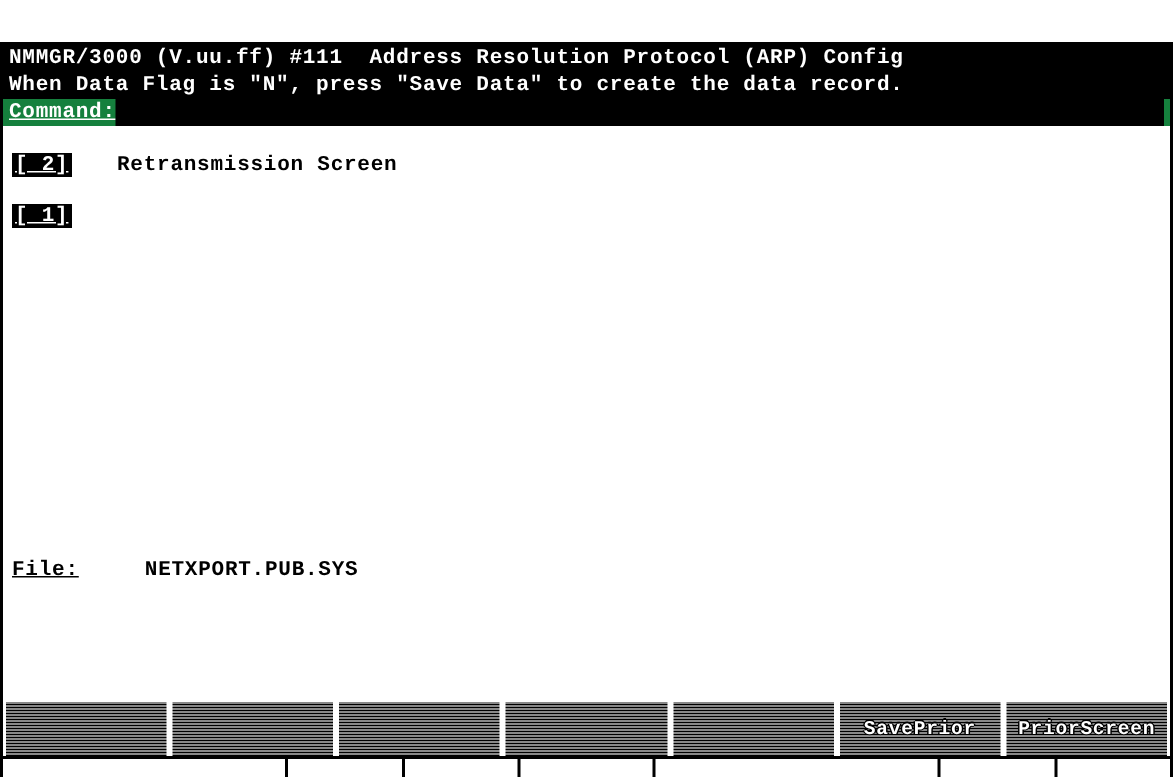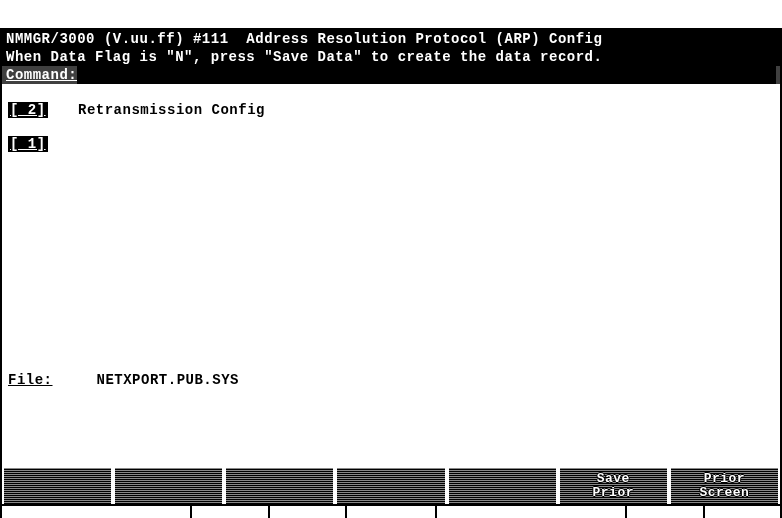--- a/index.html
+++ b/index.html
@@ -33,21 +33,21 @@
   .titlebar .title-right { }
   .hintbar {
     background: #000;
     color: #fff;
     height: 18px;
     line-height: 18px;
     padding: 0 4px;
     white-space: pre;
   }
   .cmdbar {
-    background: #404040;
+    background: #15803d;
     color: #fff;
     height: 18px;
     line-height: 18px;
     padding: 0 4px;
     display: flex;
   }
   .cmdbar .cmd-label { text-decoration: underline; }
   .cmdbar .cmd-input {
     flex: 1;
     background: #000;
@@ -84,21 +84,20 @@
   .fnkeys {
     display: flex;
     height: 36px;
   }
   .fnkey {
     flex: 1;
     margin: 0 2px;
     background: repeating-linear-gradient(0deg,#000 0 1px,#888 1px 2px);
     color: #fff;
     display: flex;
-    flex-direction: column;
     align-items: center;
     justify-content: center;
     font-size: 13px;
     line-height: 14px;
     text-align: center;
   }
   .fnkey span { background: transparent; text-shadow: 1px 0 #000, -1px 0 #000, 0 1px #000, 0 -1px #000; }
   .bottomrow {
     display: flex;
     height: 40px;
@@ -133,21 +132,21 @@
   <div class="cmdbar">
     <span class="cmd-label">Command:</span>
     <input class="cmd-input" value="" style="">
   </div>
 
   <div class="content">
 
 
     <div class="field-row">
       <span class="field-cell">[ 2]</span>
-      <span>Retransmission Config</span>
+      <span>Retransmission Screen</span>
     </div>
 
     <div class="field-row">
       <span class="field-cell">[ 1]</span>
     </div>
 
     <div class="file-row">
       <span class="row-label">File:</span>
       <span>NETXPORT.PUB.SYS</span>
     </div>

